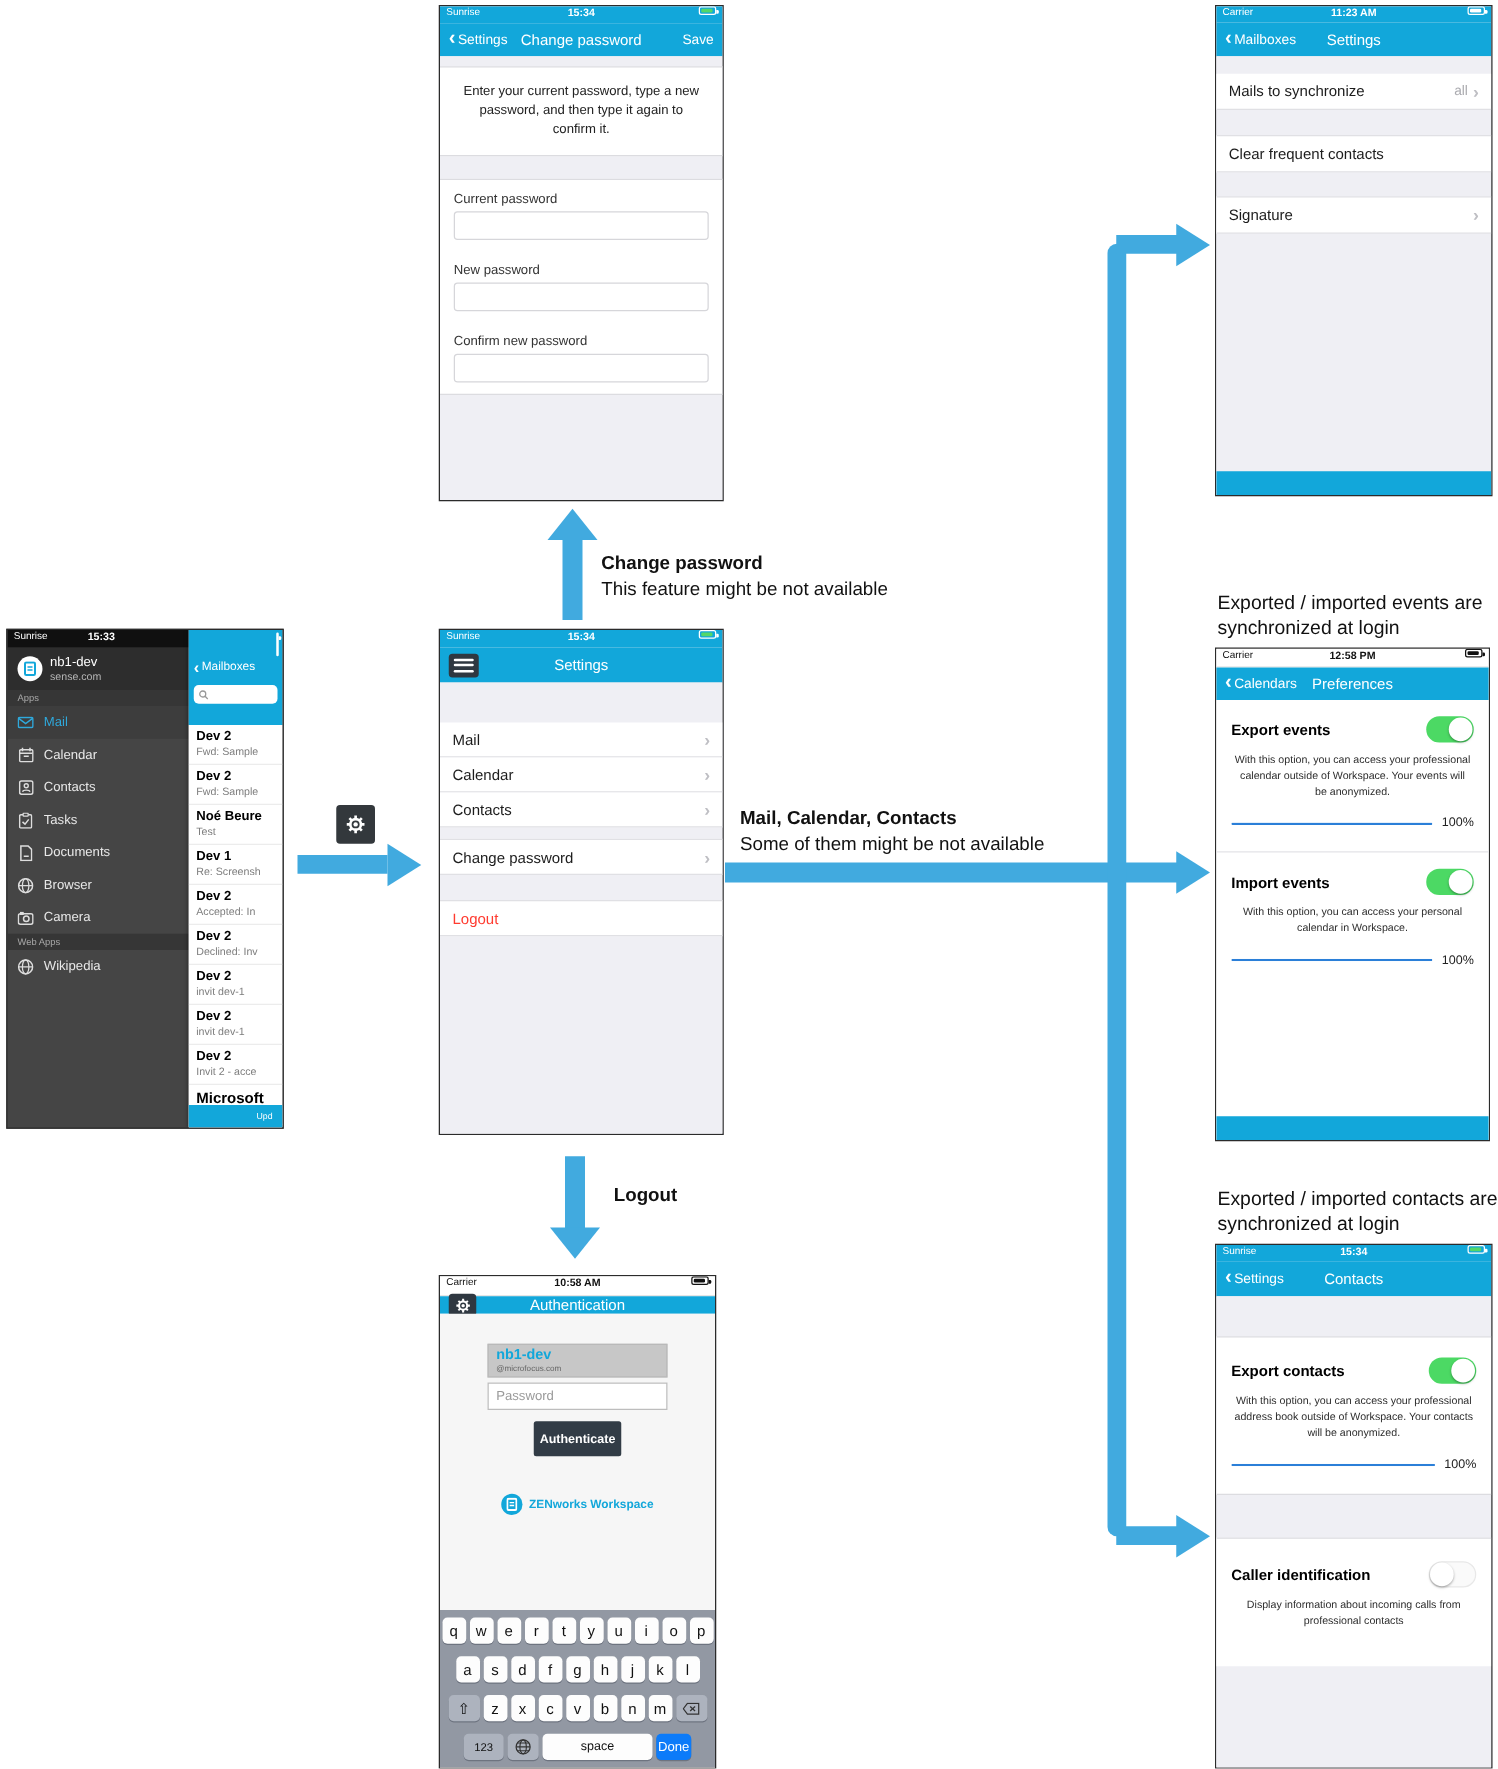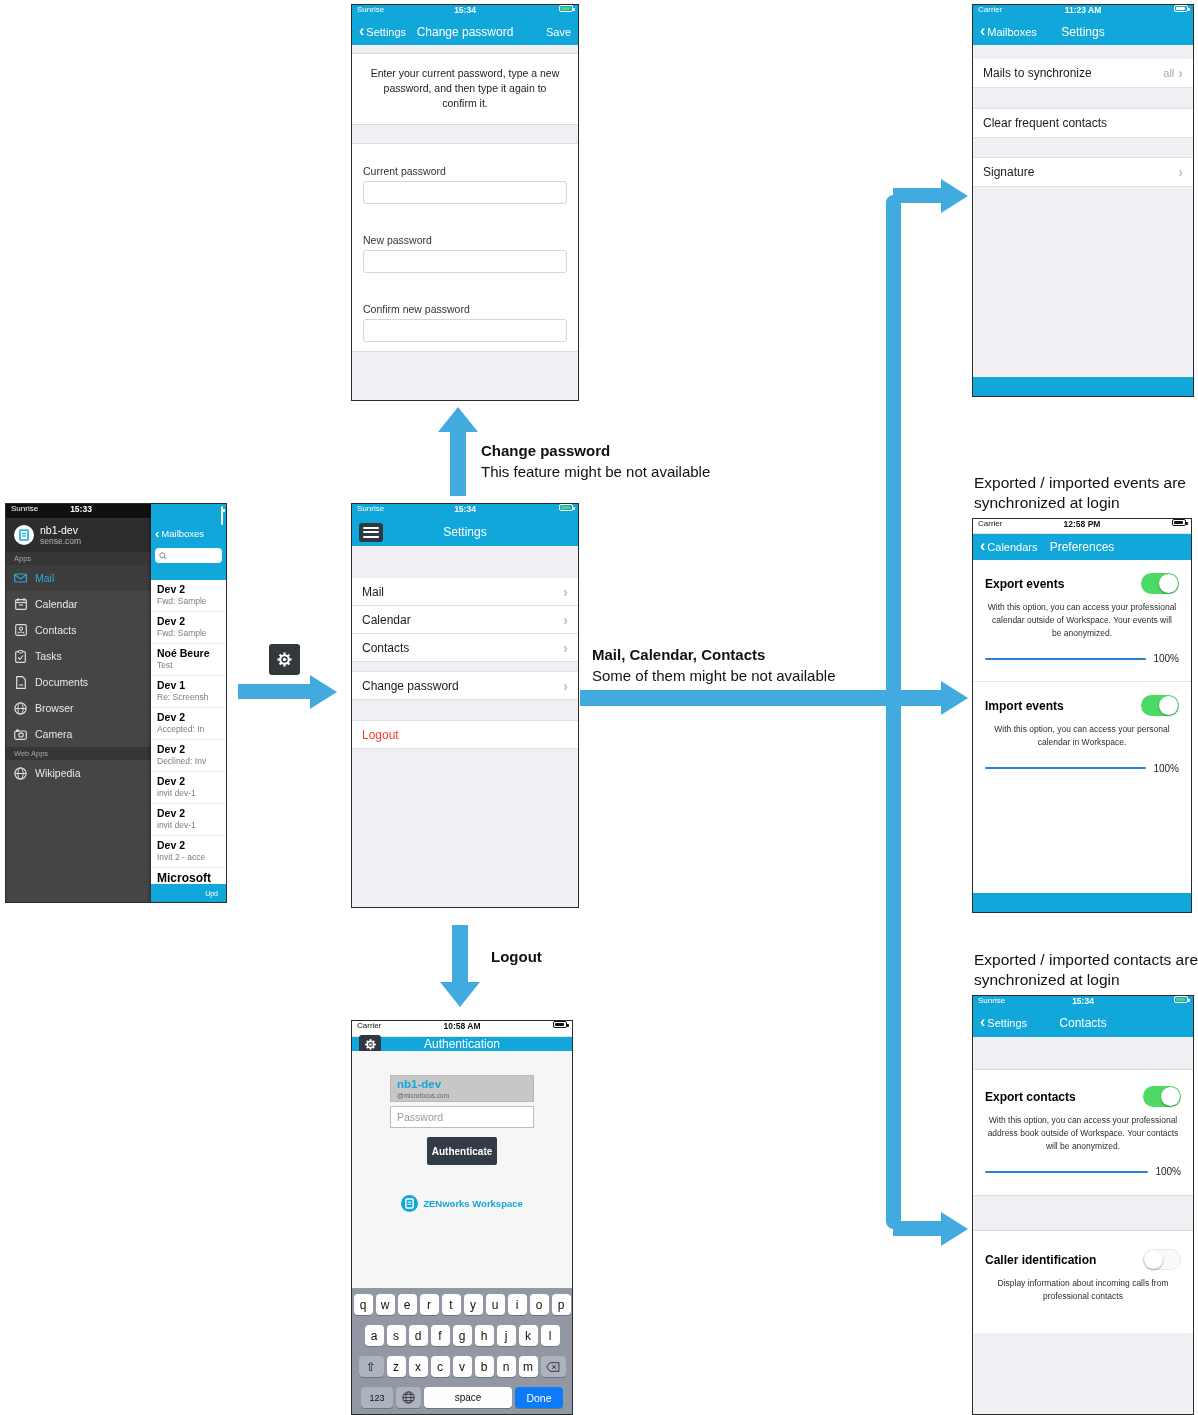--- a/index.html
+++ b/index.html
@@ -45,21 +45,21 @@
 
   .sec-row{display:flex;align-items:center;justify-content:space-between;padding:0 12px;}
   .sec-label{font-size:12px;font-weight:bold;color:#000;}
   .caption{font-size:8.5px;color:#2d2d2d;text-align:center;line-height:1.5;margin:7px 14px 0;}
   .slider-row{display:flex;align-items:center;margin:14px 12px 0;}
   .slider-line{flex:1;height:0;border-top:2px solid #2B7FD8;border-radius:1px;}
   .pct{font-size:10px;color:#222;margin-left:7px;}
 
   
   .card{background:#fff;border-top:1px solid #DCDCE0;border-bottom:1px solid #DCDCE0;padding:12px 14px;font-size:10.5px;line-height:1.45;color:#222;text-align:center;}
-  .fld-label{font-size:10.5px;color:#333;padding:21px 11px 4px;}
+  .fld-label{font-size:10.5px;color:#333;padding:9px 11px 4px;}
   .tf{height:21px;margin:0 11px 9px;background:#fff;border:1px solid #D6D6DA;border-radius:3px;}
 
   
   .ws{background:#454545;}
   .ws-profile{height:34px;background:#2D2D2D;display:flex;align-items:center;padding:0 8px;gap:6px;}
   .avatar{width:20px;height:20px;border-radius:50%;background:#fff;display:flex;align-items:center;justify-content:center;flex:0 0 auto;}
   .ws-name{font-size:10.5px;color:#fff;line-height:1.15;}
   .ws-domain{font-size:8.5px;color:#b5b5b5;}
   .ws-gear{margin-left:auto;display:flex;}
   .ws-strip{height:13px;background:#363636;color:#a8a8a8;font-size:7.5px;display:flex;align-items:center;padding:0 8px;}
@@ -97,21 +97,21 @@
   .nav-gear{width:22px;height:18px;background:#2F3841;border-radius:3px;display:flex;align-items:center;justify-content:center;cursor:pointer;}
 
   .kb{position:absolute;left:0;right:0;bottom:0;height:126px;background:#9298A3;}
   .kb-row{position:absolute;left:0;right:0;display:flex;justify-content:center;gap:3px;}
   .key{width:19px;height:21px;background:#FDFDFD;border-radius:4px;box-shadow:0 1px 0 #6e7480;display:flex;align-items:center;justify-content:center;font-size:12px;color:#111;cursor:pointer;}
   .key.sp{background:#ADB3BE;}
   .key.wide123{width:32px;font-size:9px;}
   .key.wideg{width:25px;}
   .key.wides{width:25px;font-size:12px;}
   .key.space{width:88px;font-size:10px;}
-  .key.done{width:48px;background:#0C7BF9;color:#fff;font-size:10.5px;}
+  .key.done{width:28px;background:#0C7BF9;color:#fff;font-size:10.5px;}
 
   
   .a-shaft{position:absolute;background:#41AADF;}
   .a-head-r{position:absolute;width:0;height:0;border-top:17px solid transparent;border-bottom:17px solid transparent;border-left:27px solid #41AADF;}
   .a-head-u{position:absolute;width:0;height:0;border-left:20px solid transparent;border-right:20px solid transparent;border-bottom:25px solid #41AADF;}
   .a-head-d{position:absolute;width:0;height:0;border-left:20px solid transparent;border-right:20px solid transparent;border-top:25px solid #41AADF;}
   .note{position:absolute;color:#111;font-size:15px;line-height:21px;white-space:nowrap;}
   .note b{display:block;}
   .note.wrap{white-space:normal;width:235px;line-height:20px;font-size:15.5px;}
   .gear-launch{position:absolute;left:269px;top:644px;width:31px;height:31px;background:#33383C;border-radius:3px;display:flex;align-items:center;justify-content:center;cursor:pointer;}

